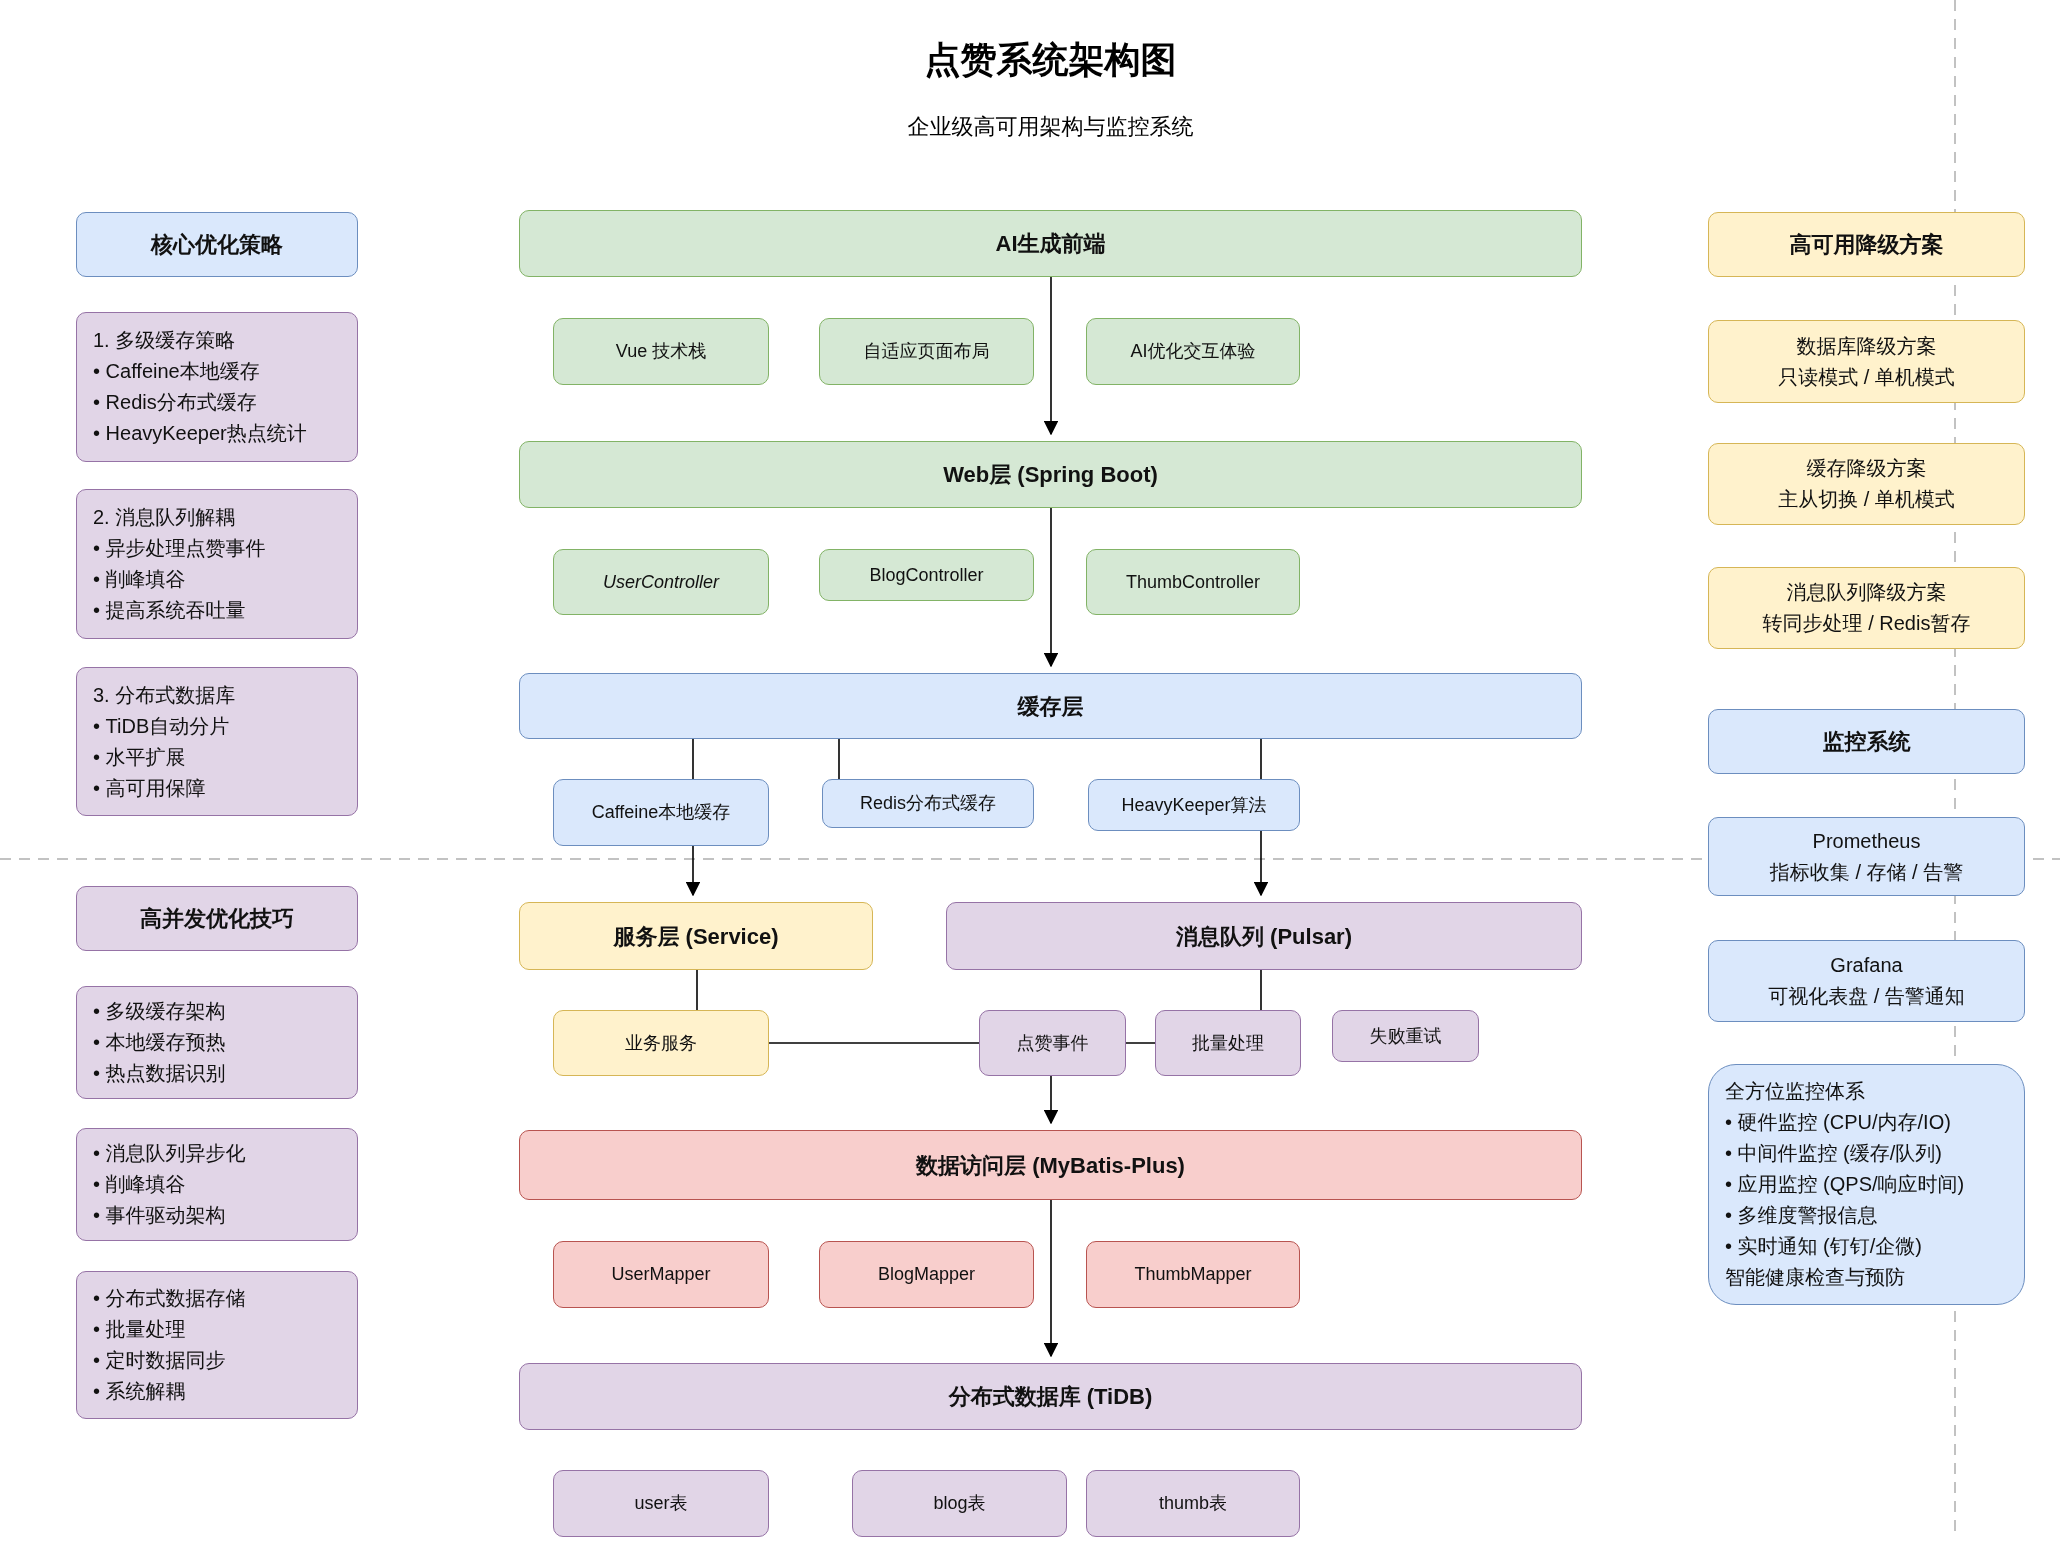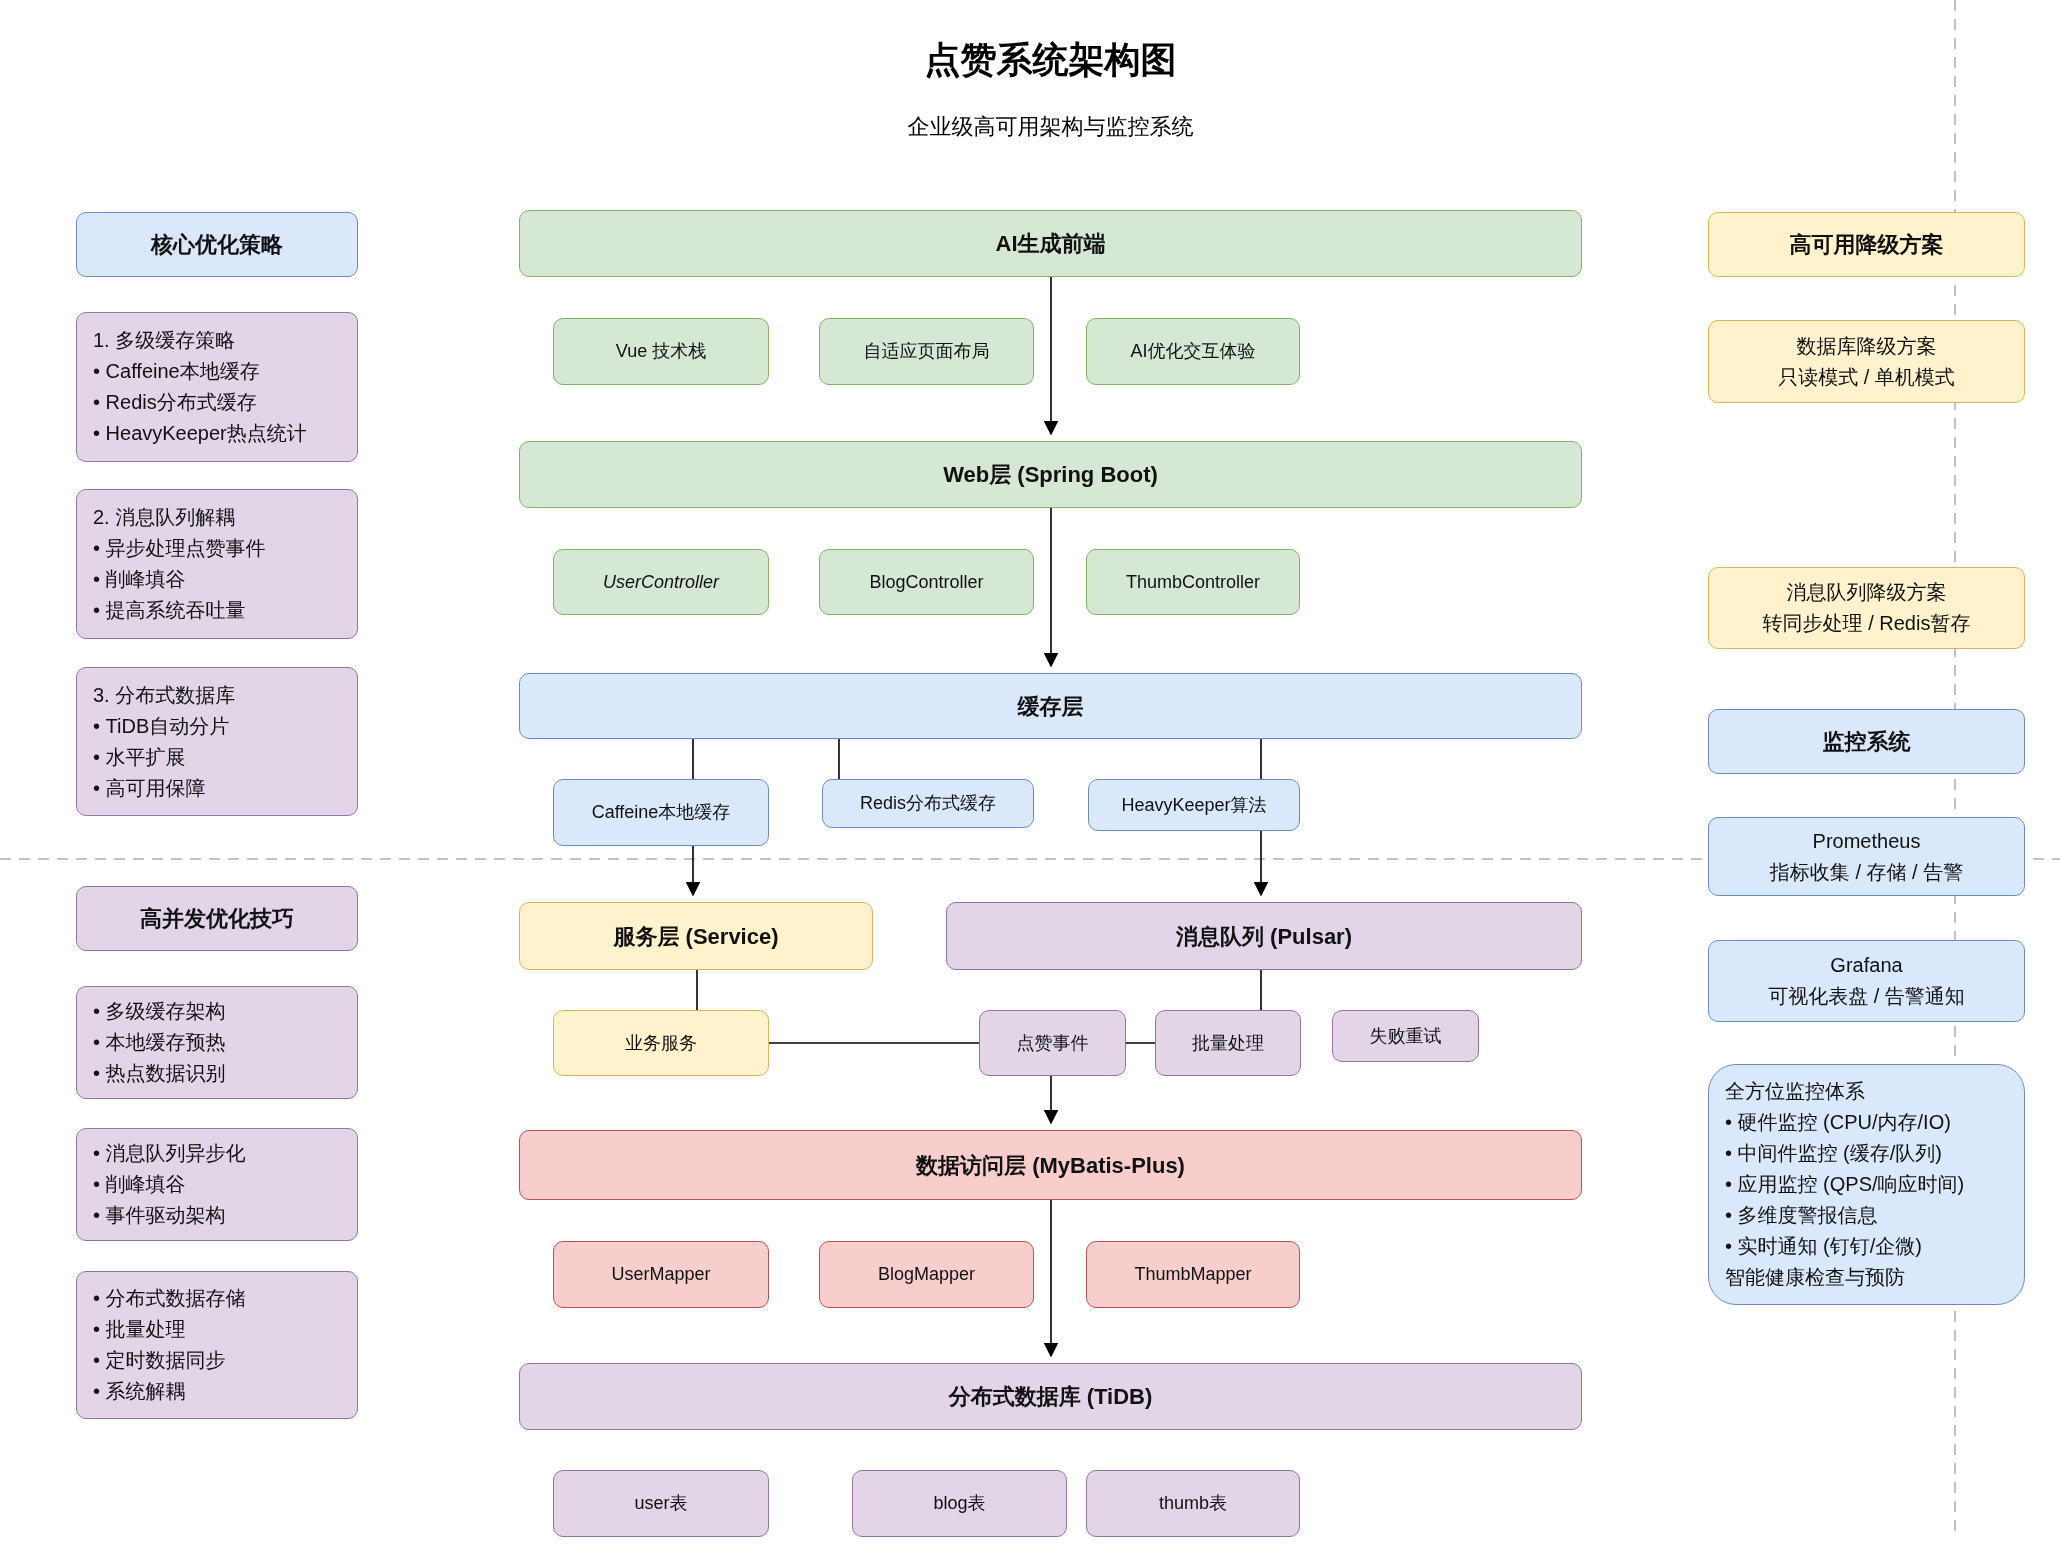--- a/index.html
+++ b/index.html
@@ -85,21 +85,21 @@
 • 定时数据同步
 • 系统解耦</div>
 
   <div class="box green layer" style="left:519px;top:210px;width:1063px;height:67px;">AI生成前端</div>
   <div class="box green" style="left:553px;top:318px;width:216px;height:67px;">Vue 技术栈</div>
   <div class="box green" style="left:819px;top:318px;width:215px;height:67px;">自适应页面布局</div>
   <div class="box green" style="left:1086px;top:318px;width:214px;height:67px;">AI优化交互体验</div>
 
   <div class="box green layer" style="left:519px;top:441px;width:1063px;height:67px;">Web层 (Spring Boot)</div>
   <div class="box green" style="left:553px;top:549px;width:216px;height:66px;font-style:italic;">UserController</div>
-  <div class="box green" style="left:819px;top:549px;width:215px;height:66px;">BlogController</div>
+  <div class="box green" style="left:819px;top:549px;width:215px;height:52px;">BlogController</div>
   <div class="box green" style="left:1086px;top:549px;width:214px;height:66px;">ThumbController</div>
 
   <div class="box blue layer" style="left:519px;top:673px;width:1063px;height:66px;">缓存层</div>
   <div class="box blue" style="left:553px;top:779px;width:216px;height:67px;">Caffeine本地缓存</div>
   <div class="box blue" style="left:822px;top:779px;width:212px;height:49px;">Redis分布式缓存</div>
   <div class="box blue" style="left:1088px;top:779px;width:212px;height:52px;">HeavyKeeper算法</div>
 
   <div class="box yellow layer" style="left:519px;top:902px;width:354px;height:68px;">服务层 (Service)</div>
   <div class="box purple layer" style="left:946px;top:902px;width:636px;height:68px;">消息队列 (Pulsar)</div>
   <div class="box yellow" style="left:553px;top:1010px;width:216px;height:66px;">业务服务</div>
@@ -113,20 +113,22 @@
   <div class="box red" style="left:1086px;top:1241px;width:214px;height:67px;">ThumbMapper</div>
 
   <div class="box purple layer" style="left:519px;top:1363px;width:1063px;height:67px;">分布式数据库 (TiDB)</div>
   <div class="box purple" style="left:553px;top:1470px;width:216px;height:67px;">user表</div>
   <div class="box purple" style="left:852px;top:1470px;width:215px;height:67px;">blog表</div>
   <div class="box purple" style="left:1086px;top:1470px;width:214px;height:67px;">thumb表</div>
 
   <div class="box yellow hdr" style="left:1708px;top:212px;width:317px;height:65px;">高可用降级方案</div>
   <div class="box yellow body-sm" style="left:1708px;top:320px;width:317px;height:83px;">数据库降级方案
 只读模式 / 单机模式</div>
+  <div class="box yellow body-sm" style="left:1708px;top:443px;width:317px;height:82px;">缓存降级方案
+主从切换 / 单机模式</div>
   <div class="box yellow body-sm" style="left:1708px;top:567px;width:317px;height:82px;">消息队列降级方案
 转同步处理 / Redis暂存</div>
 
   <div class="box blue hdr" style="left:1708px;top:709px;width:317px;height:65px;">监控系统</div>
   <div class="box blue body-sm" style="left:1708px;top:817px;width:317px;height:79px;">Prometheus
 指标收集 / 存储 / 告警</div>
   <div class="box blue body-sm" style="left:1708px;top:940px;width:317px;height:82px;">Grafana
 可视化表盘 / 告警通知</div>
   <div class="box blue body-sm left-text round-lg" style="left:1708px;top:1064px;width:317px;height:241px;">全方位监控体系
 • 硬件监控 (CPU/内存/IO)

